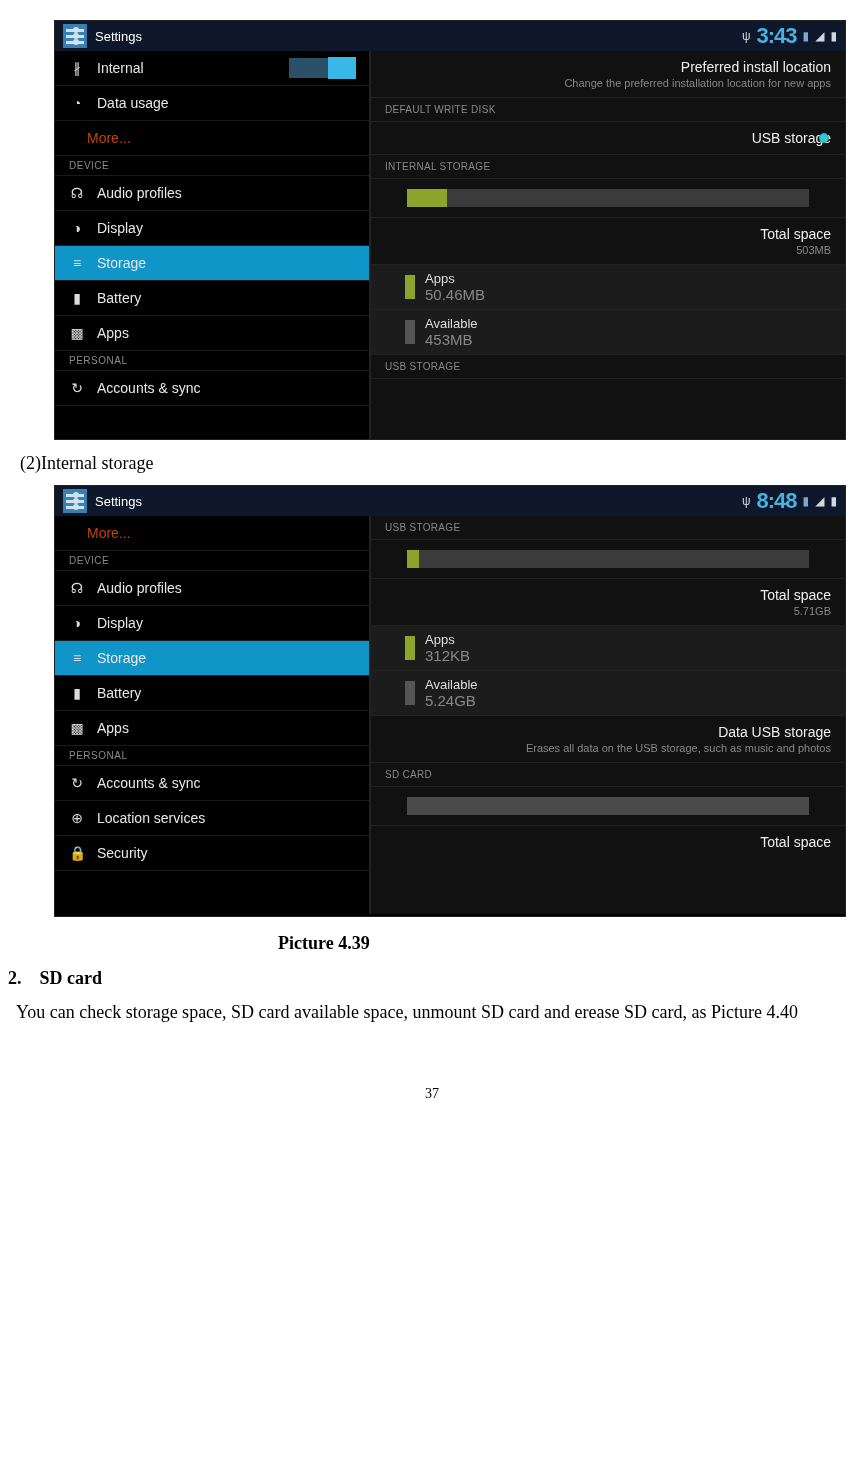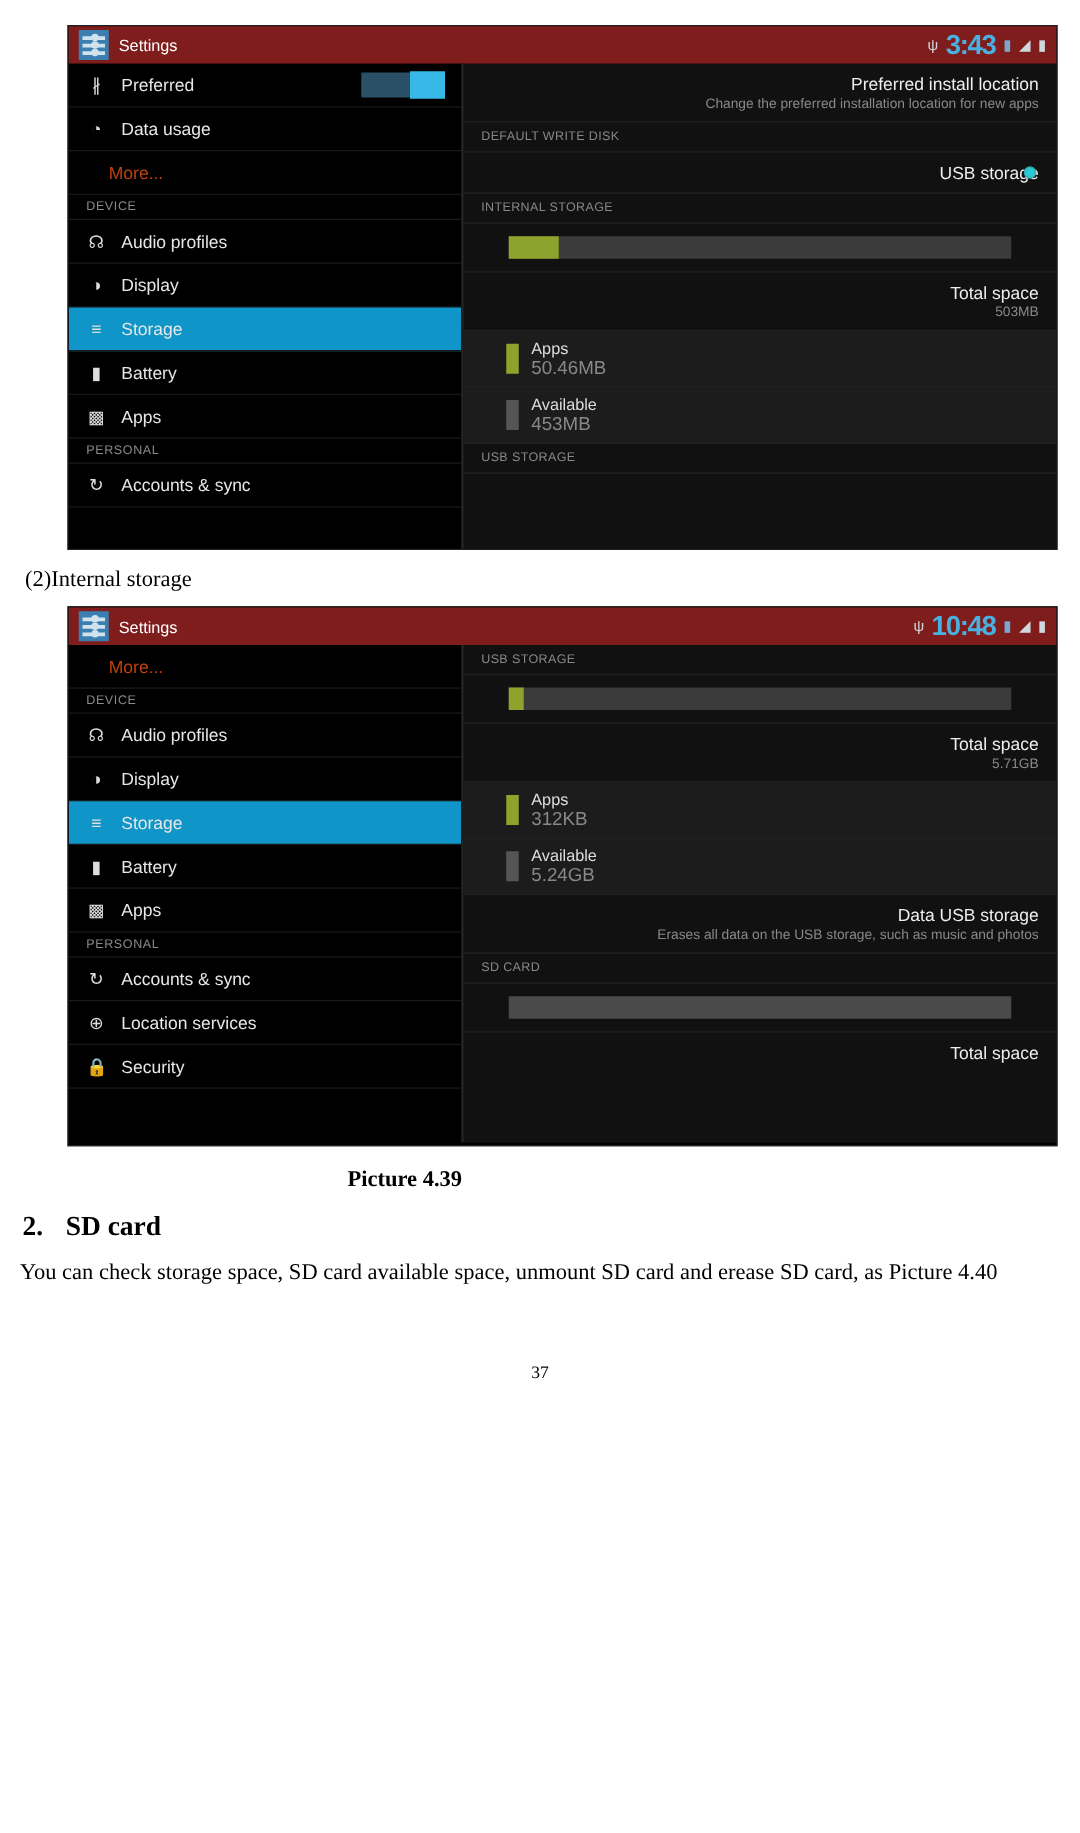--- a/index.html
+++ b/index.html
@@ -23,21 +23,21 @@
     color: #fff;
     border: 1px solid #222;
     position: relative;
   }
   .statusbar {
     display: flex;
     justify-content: space-between;
     align-items: center;
     height: 30px;
     padding: 0 8px;
-    background: #7f1d1d;
+    background: #0f172a;
     font-family: Arial, sans-serif;
   }
   .statusbar-left {
     display: flex;
     align-items: center;
     gap: 8px;
   }
   .statusbar-right {
     display: flex;
     align-items: center;
@@ -202,22 +202,22 @@
   }
   .body-text {
     margin: 0 0 8px 20px;
     padding-right: 4px;
     font-size: 18px;
     line-height: 1.5;
   }
   .body-text.just { text-align: justify; margin-left: 20px; margin-right: 0; }
   .section-head {
     font-weight: bold;
-    font-size: 22px;
-    margin: 14px 0 10px 18px;
+    font-size: 18px;
+    margin: 14px 0 10px 8px;
   }
   .section-head .num { margin-right: 18px; }
   .footer-num {
     text-align: center;
     font-size: 14px;
     margin-top: 60px;
   }
 </style>
 </head>
 <body>
@@ -239,21 +239,21 @@
         <span class="clock">3:43</span>
         <span class="sig-icon">▮</span>
         <span class="sig-icon white">◢</span>
         <span class="sig-icon white">▮</span>
       </div>
     </div>
     <div class="settings-body">
       <div class="sidebar">
         <div class="side-item">
           <span class="icon">∦</span>
-          <span>Preferred</span>
+          <span>Internal</span>
           <div class="toggle-on">
               <span>ON</span>
             </div>
         </div>
         <div class="side-item">
           <span class="icon">◔</span>
           <span>Data usage</span>
         </div>
         <div class="side-item indent">
           <span>More...</span>
@@ -332,21 +332,21 @@
       <div class="statusbar-left">
         <div class="settings-icon-box">
           <div class="slider"></div>
             <div class="slider"></div>
             <div class="slider"></div>
         </div>
         <span>Settings</span>
       </div>
       <div class="statusbar-right">
         <span class="sig-icon white">ψ</span>
-        <span class="clock">10:48</span>
+        <span class="clock">8:48</span>
         <span class="sig-icon">▮</span>
         <span class="sig-icon white">◢</span>
         <span class="sig-icon white">▮</span>
       </div>
     </div>
     <div class="settings-body" style="height:398px;">
       <div class="sidebar">
         <div class="side-item indent">
           <span>More...</span>
         </div>

